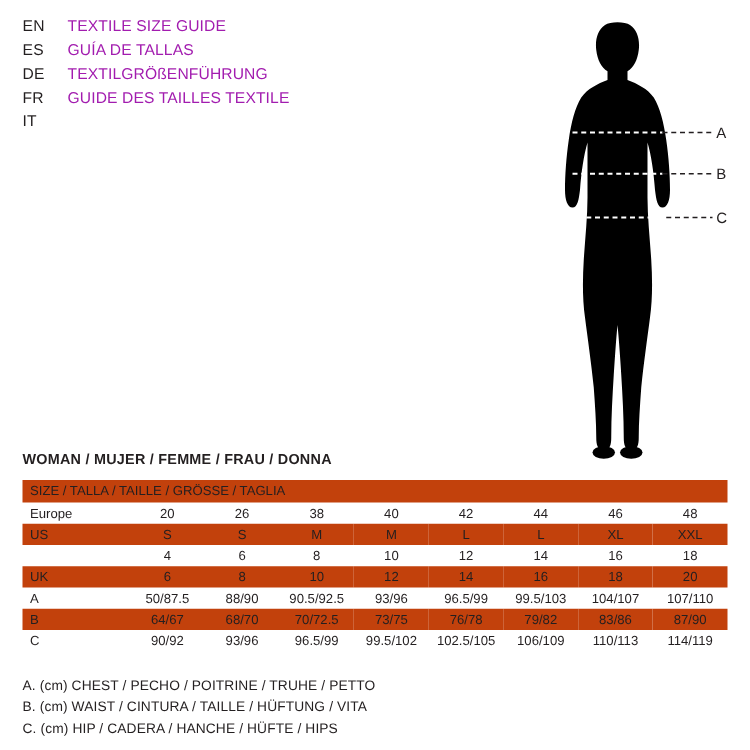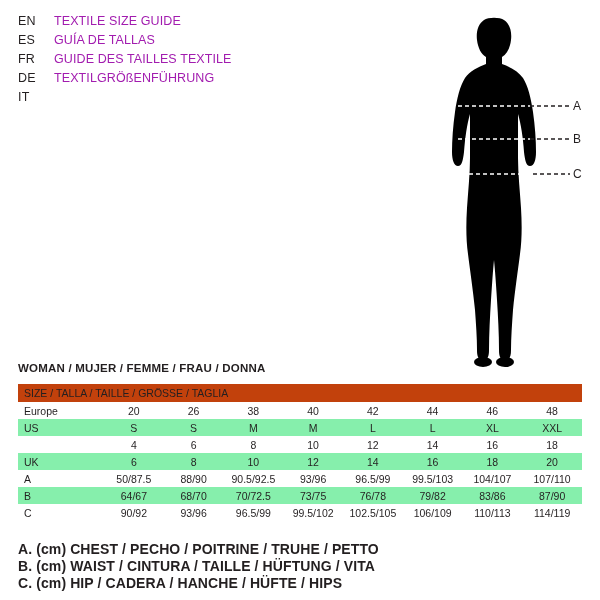--- a/index.html
+++ b/index.html
@@ -92,64 +92,64 @@
     color: #231f20;
   }
   .size-table .hdr-row td {
     background: #c2410c;
     text-align: left;
     padding-left: 6px;
     font-size: 10.5px;
     height: 18px;
   }
   .size-table tbody tr.alt td {
-    background: #86efac;
+    background: #c2410c;
   }
   .size-table tbody tr td:first-child {
     text-align: left;
     padding-left: 6px;
   }
   .col-label { width: 86px; }
 
   
   .footnotes {
     position: absolute;
     left: 18px;
     top: 541px;
     width: 560px;
   }
   .footnote {
-    font-size: 14px;
-    font-weight: bold;
+    font-size: 11px;
+    font-weight: normal;
     letter-spacing: 0.1px;
     color: #231f20;
     line-height: 17px;
   }
 </style>
 </head>
 <body>
 
 <div id="page">
 
   <div class="titles">
     <div class="title-row">
       <div class="title-lang">EN</div>
       <div class="title-text">TEXTILE SIZE GUIDE</div>
     </div>
     <div class="title-row">
       <div class="title-lang">ES</div>
       <div class="title-text">GUÍA DE TALLAS</div>
     </div>
     <div class="title-row">
+      <div class="title-lang">DE</div>
+      <div class="title-text">TEXTILGRÖßENFÜHRUNG</div>
+    </div>
+    <div class="title-row">
       <div class="title-lang">FR</div>
       <div class="title-text">GUIDE DES TAILLES TEXTILE</div>
-    </div>
-    <div class="title-row">
-      <div class="title-lang">DE</div>
-      <div class="title-text">TEXTILGRÖßENFÜHRUNG</div>
     </div>
     <div class="title-row">
       <div class="title-lang">IT</div>
     </div>
   </div>
 
   <div class="figure-wrap">
     <svg width="190" height="360" viewBox="0 0 190 360">
 
       <path fill="#000000" d="

